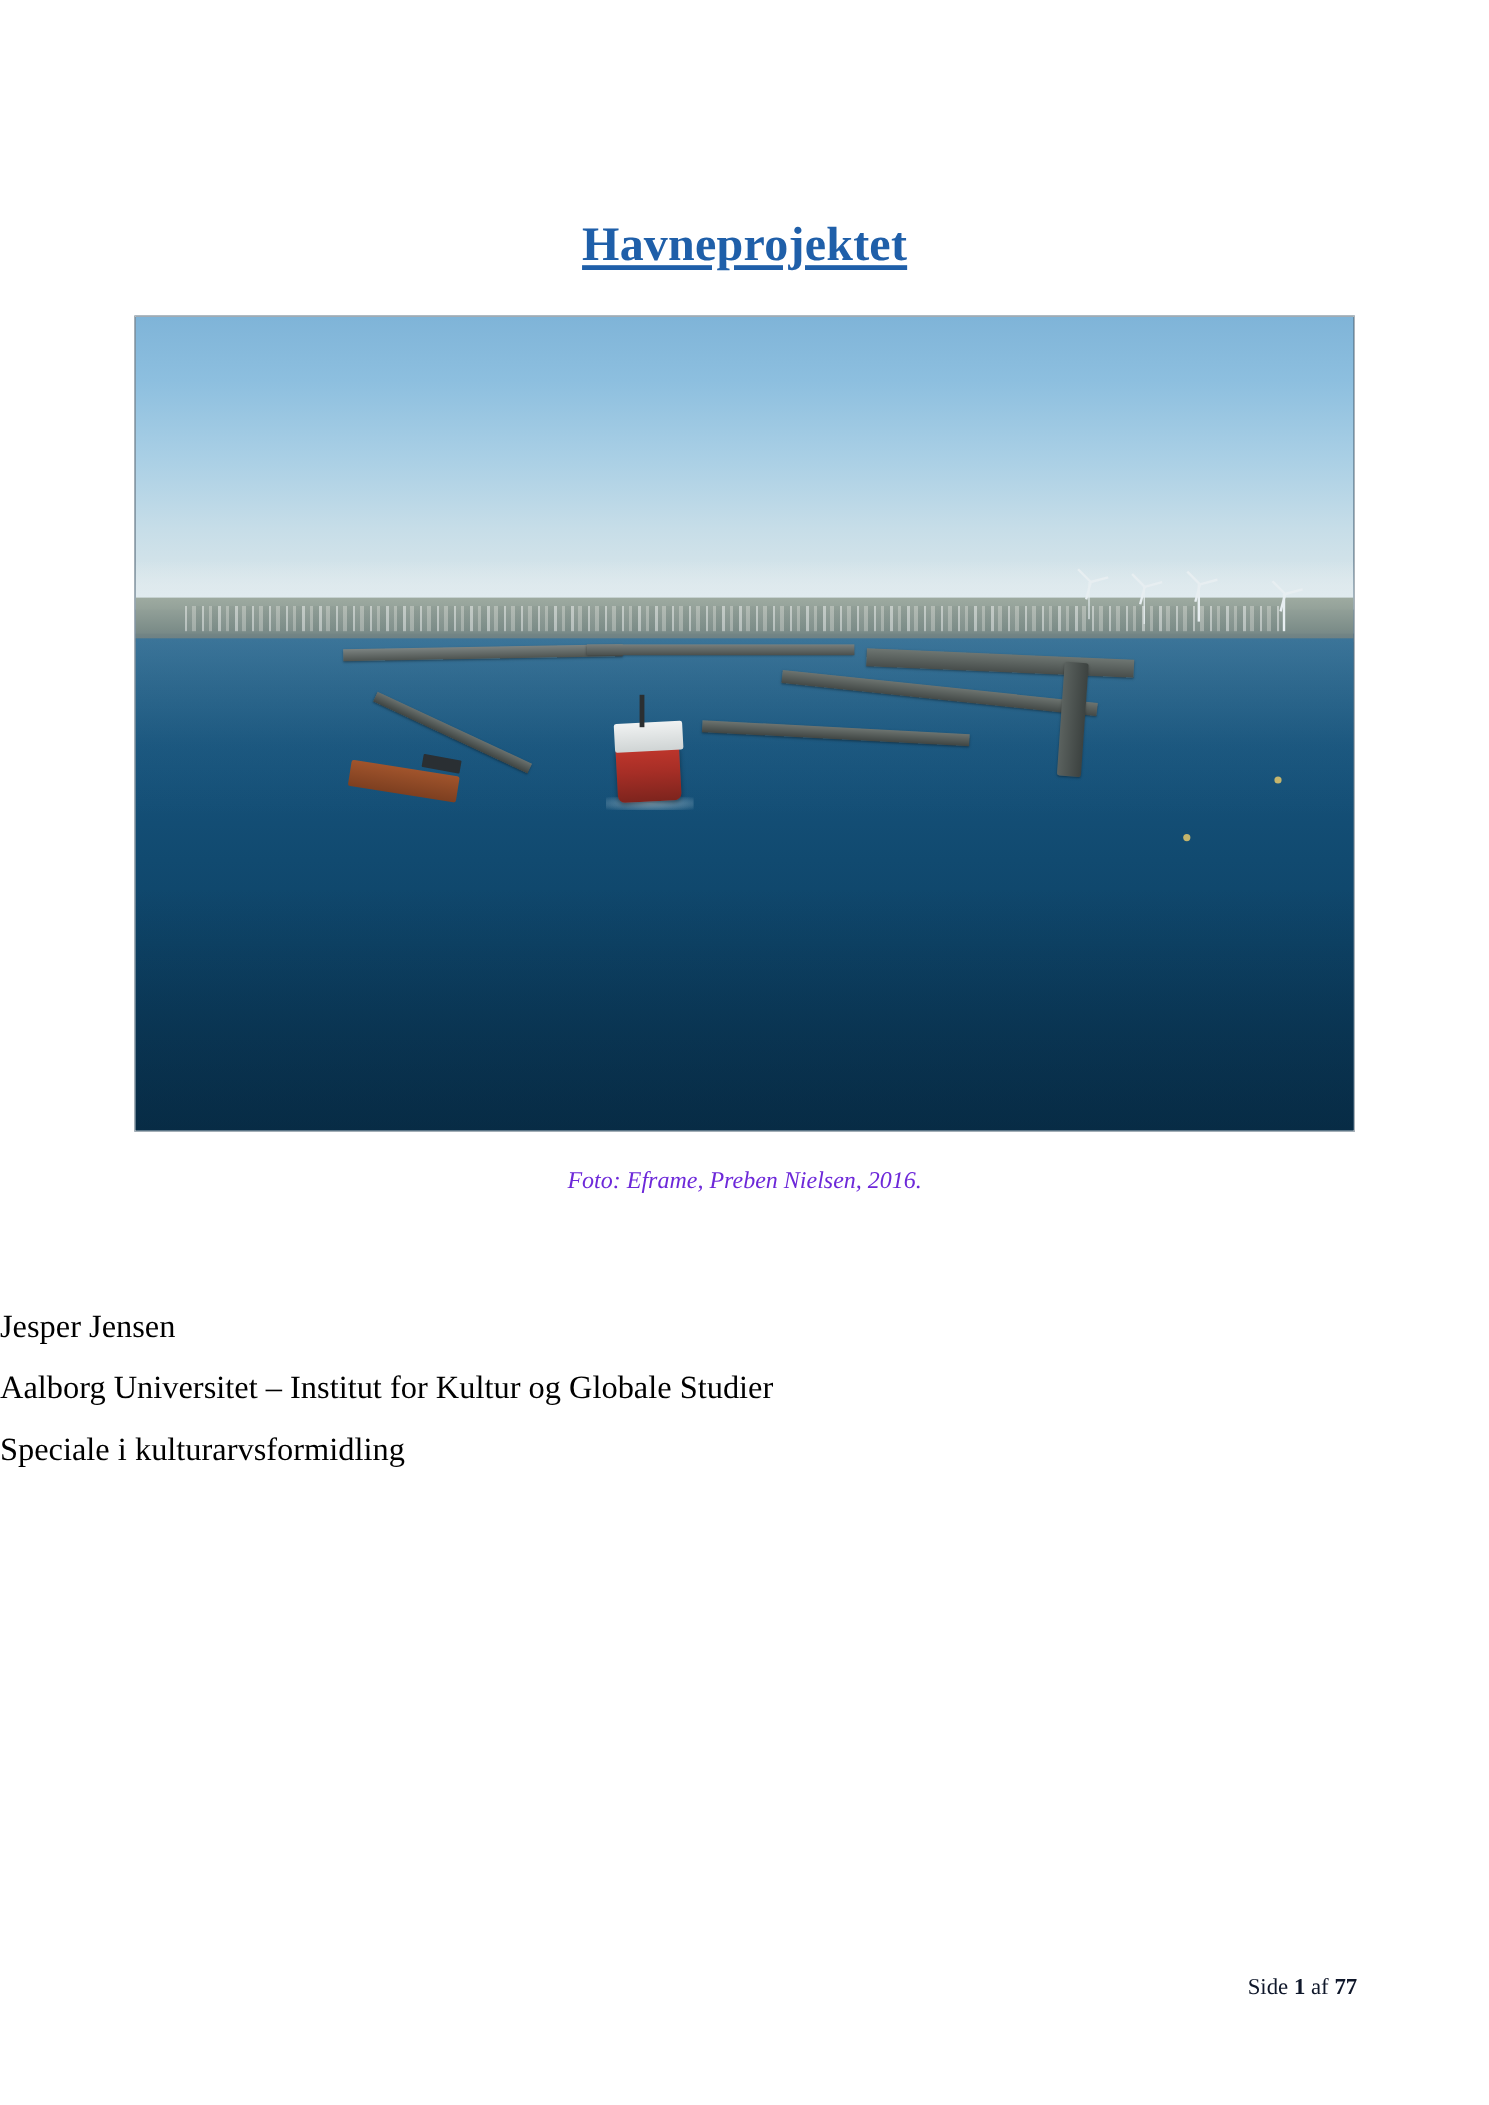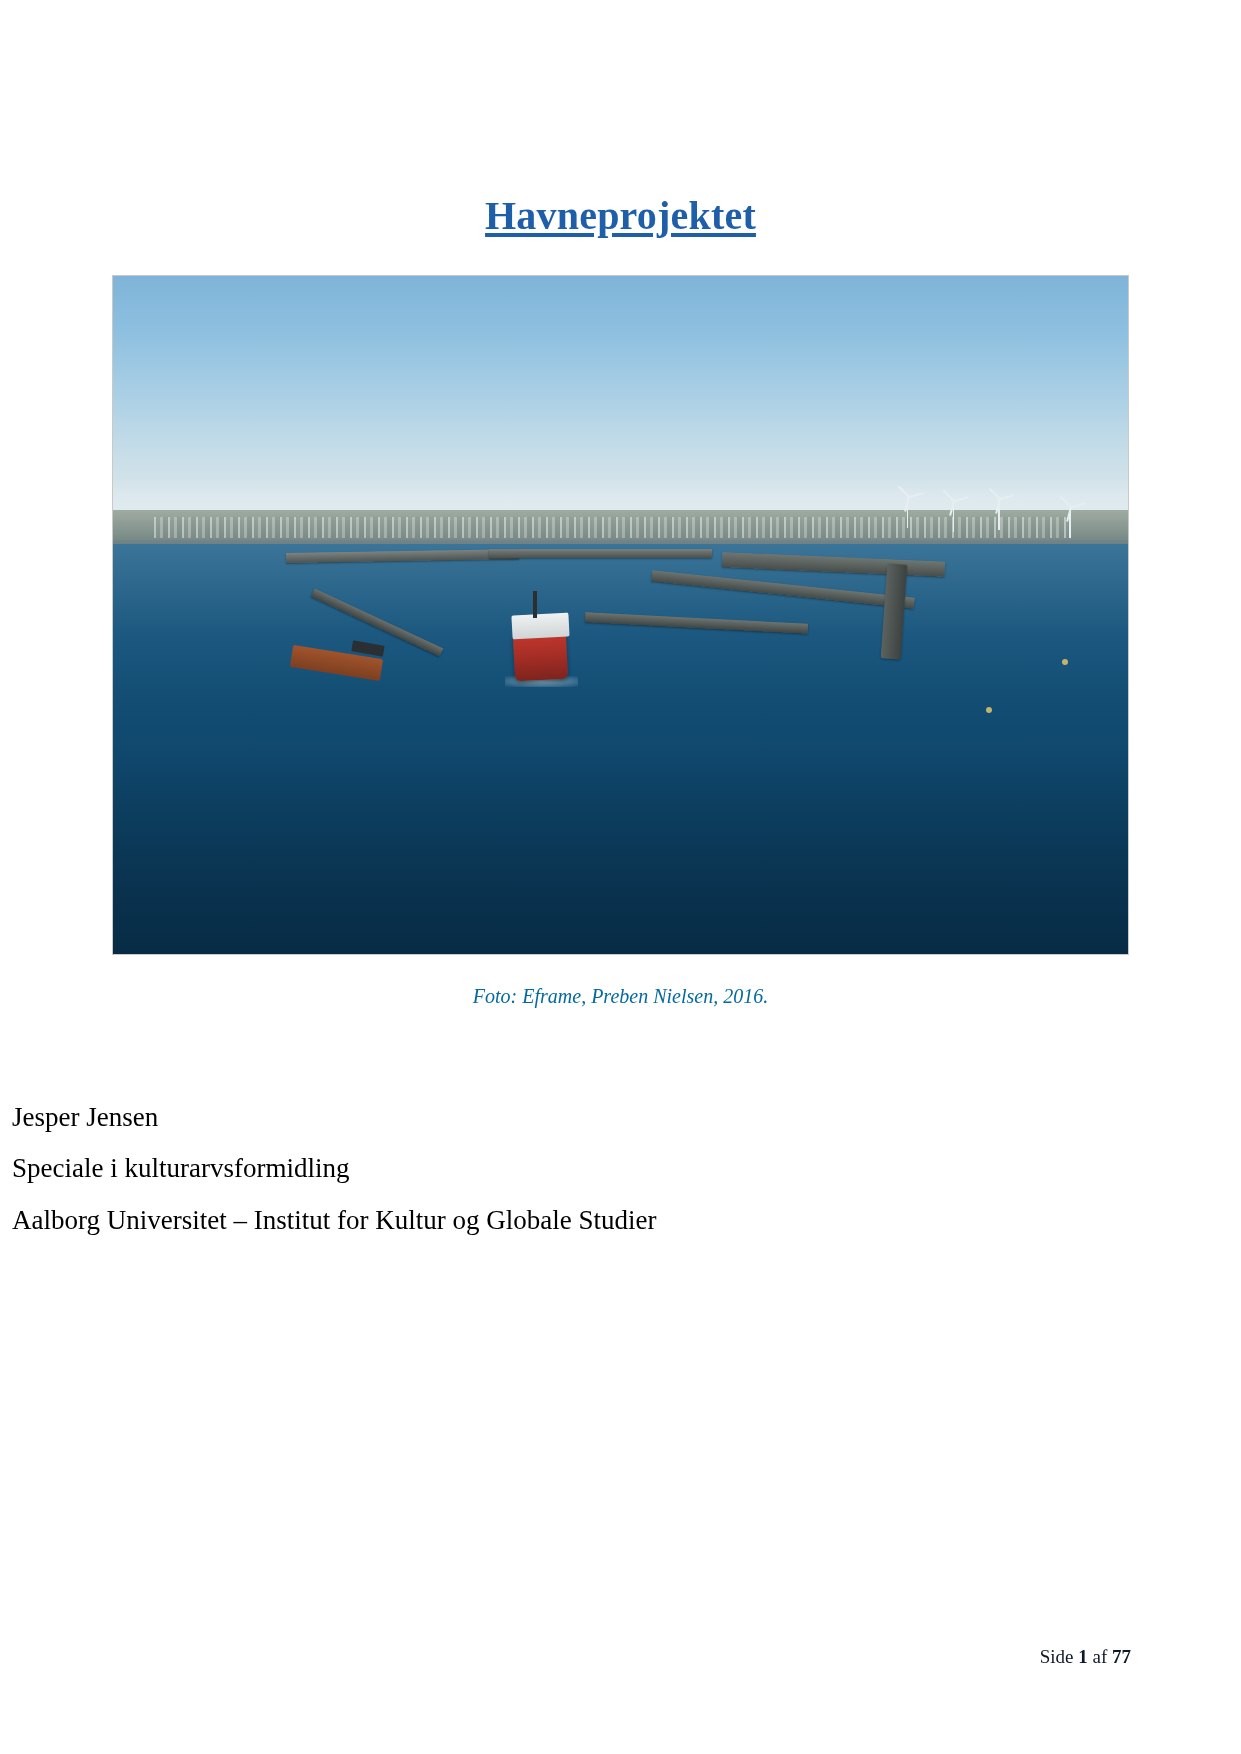--- a/index.html
+++ b/index.html
@@ -11,21 +11,21 @@
     width: 1241px;
     height: 1754px;
     position: relative;
     font-family: "Liberation Serif", serif;
     color: #000000;
     overflow: hidden;
   }
   .page {
     position: absolute;
     inset: 0;
-    padding: 12px;
+    padding: 0;
   }
 
   .title {
     text-align: center;
     font-size: 40px;
     font-weight: bold;
     color: #1f5fa9;
     text-decoration: underline;
     text-underline-offset: 4px;
     margin-top: 180px;
@@ -243,21 +243,21 @@
     opacity: 0.9;
   }
   .buoy.b-a { left: 86%; top: 63.5%; }
   .buoy.b-b { left: 93.5%; top: 56.5%; }
 
   .photo-caption {
     text-align: center;
     font-size: 20px;
     font-style: italic;
     margin-top: 30px;
-    color: #0369a1;
+    color: #6d28d9;
   }
 
   .authorblock {
     margin-top: 84px;
     text-align: left;
     font-size: 27px;
     line-height: 1.9;
   }
   .authorblock div { font-weight: normal; }
 
@@ -330,21 +330,21 @@
 
       <div class="buoy b-a"></div>
       <div class="buoy b-b"></div>
     </div>
   </div>
 
   <div class="photo-caption">Foto: Eframe, Preben Nielsen, 2016.</div>
 
   <div class="authorblock">
     <div>Jesper Jensen</div>
+    <div>Aalborg Universitet – Institut for Kultur og Globale Studier</div>
     <div>Speciale i kulturarvsformidling</div>
-    <div>Aalborg Universitet – Institut for Kultur og Globale Studier</div>
   </div>
 
   <div class="footer">
     <span>Side </span><b>1</b><span> af </span><b>77</b>
   </div>
 
 </div>
 
 </body></html>

